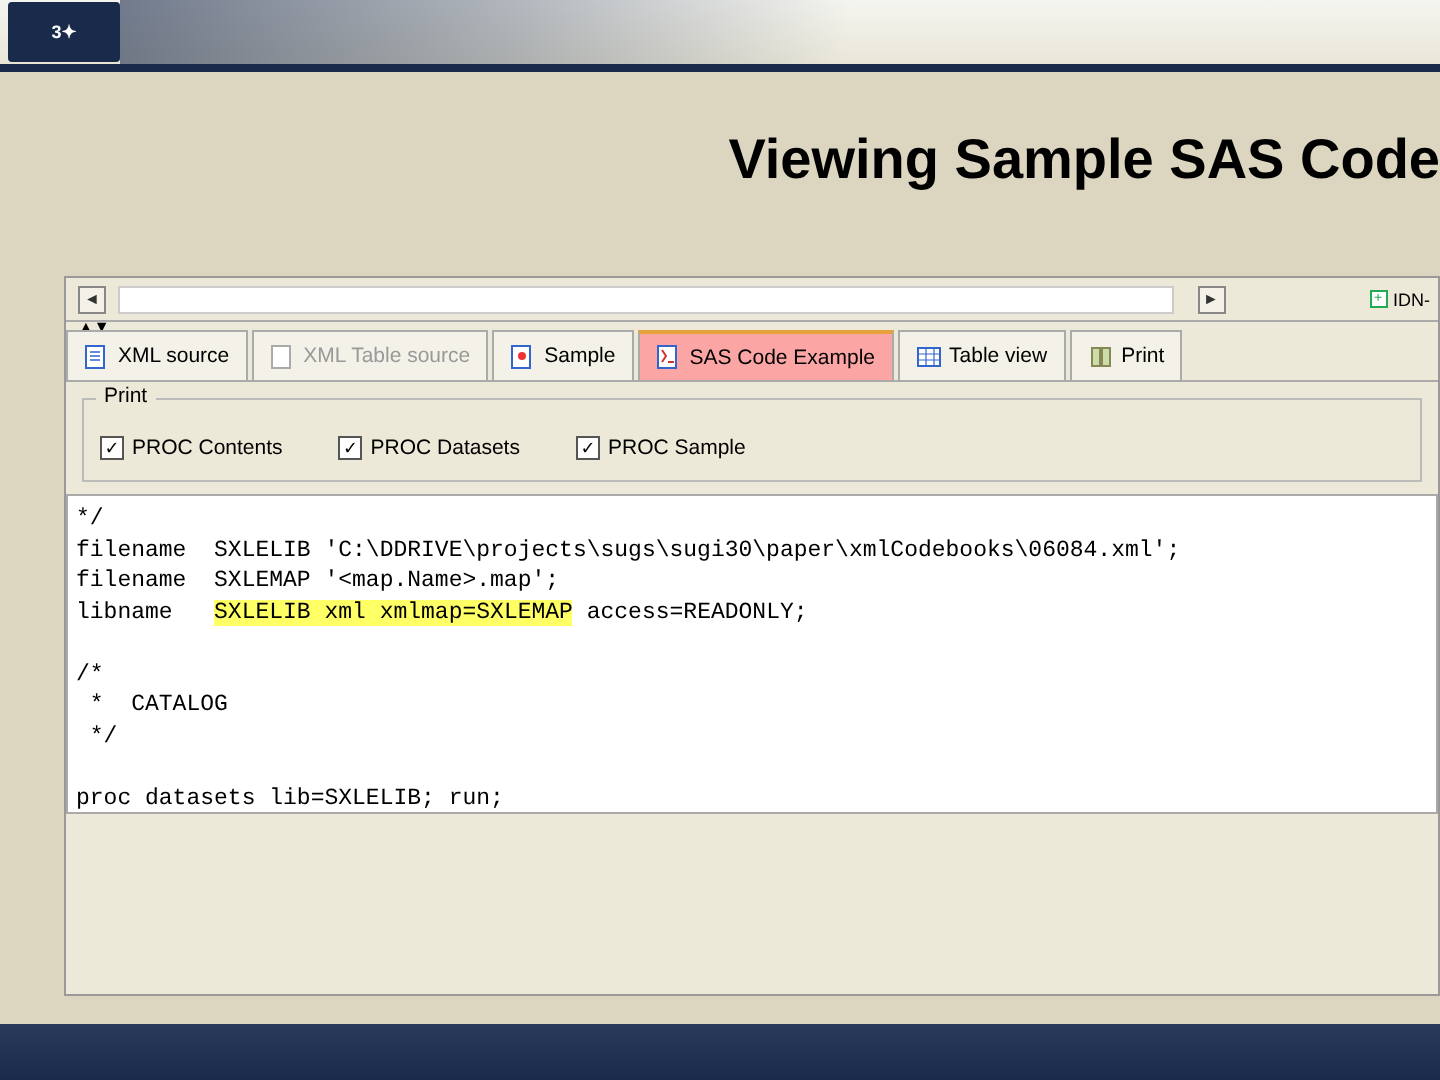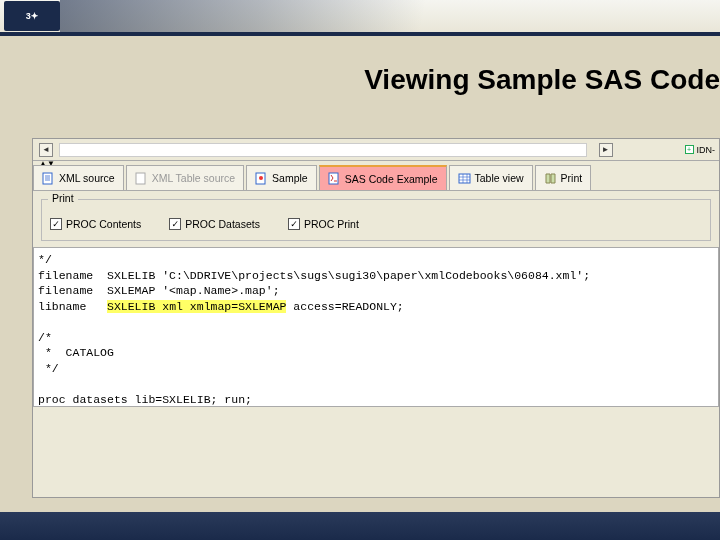--- a/index.html
+++ b/index.html
@@ -123,21 +123,21 @@
         <label class="chk">
           <span class="box">✓</span>
           <span>PROC Contents</span>
         </label>
         <label class="chk">
           <span class="box">✓</span>
           <span>PROC Datasets</span>
         </label>
         <label class="chk">
           <span class="box">✓</span>
-          <span>PROC Print</span>
+          <span>PROC Sample</span>
         </label>
       </div>
     </div>
 
     <div class="codepanel"><span>*/</span>
 <span>filename  SXLELIB 'C:\DDRIVE\projects\sugs\sugi30\paper\xmlCodebooks\06084.xml';</span>
 <span>filename  SXLEMAP '&lt;map.Name&gt;.map';</span>
 <span><span>libname   </span><span class="hl">SXLELIB xml xmlmap=SXLEMAP</span><span> access=READONLY;</span></span>
 <span></span>
 <span>/*</span>

